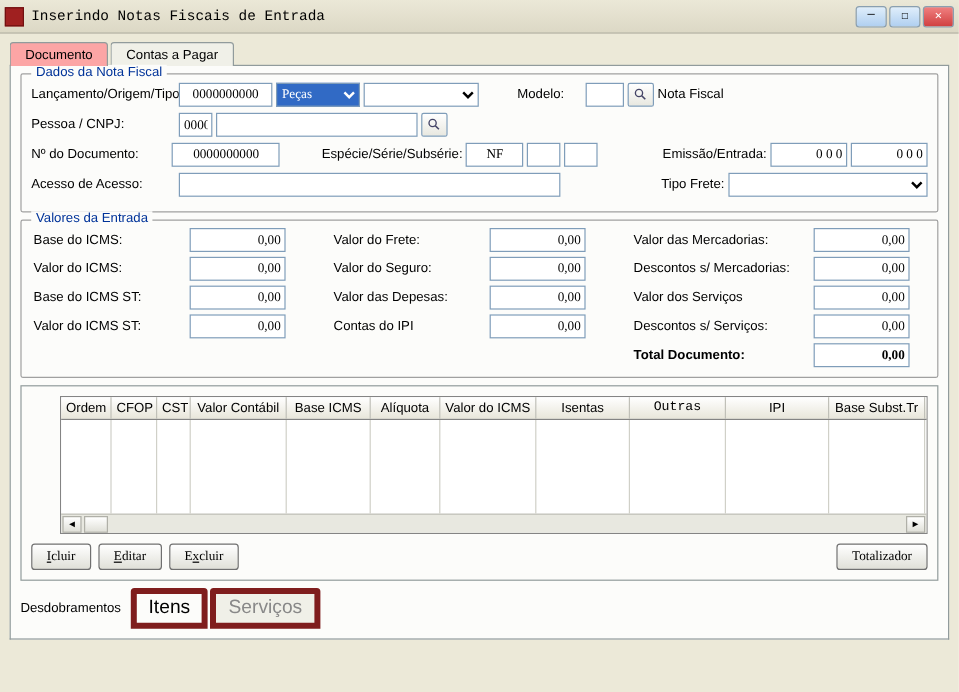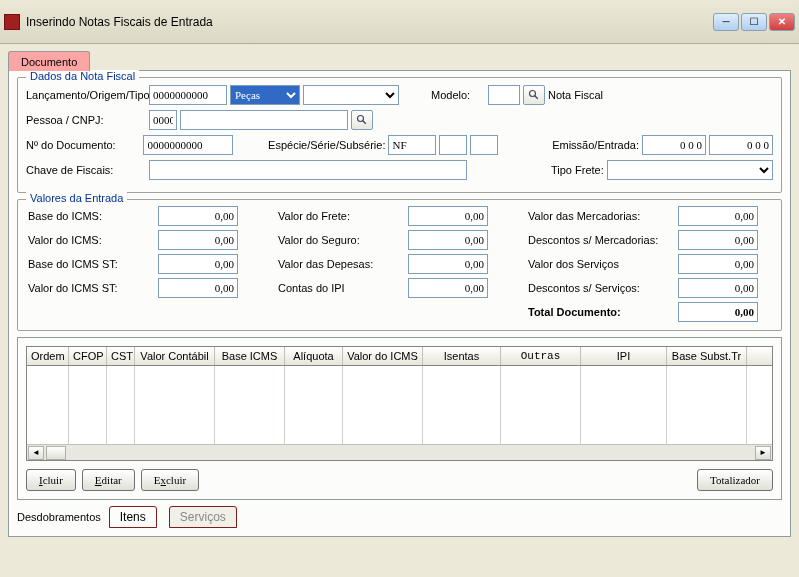--- a/index.html
+++ b/index.html
@@ -1,19 +1,19 @@
 <!DOCTYPE html>
 <html><head>
 <meta charset="utf-8">
 <style>
 * { box-sizing: border-box; margin: 0; padding: 0; }
 body { font-family: Tahoma, Arial, sans-serif; font-size: 11px; background: #ece9d8; width: 799px; height: 577px; overflow: hidden; }
 
 
-.titlebar { height: 44px; background: linear-gradient(to bottom, #ebe8d7, #dcd8c5); border-bottom: 1px solid #b0aea0; display: flex; align-items: center; padding: 0 4px; }
+.titlebar { height: 28px; background: linear-gradient(to bottom, #ebe8d7, #dcd8c5); border-bottom: 1px solid #b0aea0; display: flex; align-items: center; padding: 0 4px; font-family: Liberation Mono, monospace; }
 .titlebar .app-icon { width: 16px; height: 16px; background: #a02020; border: 1px solid #701010; margin-right: 6px; }
 .titlebar .title { flex: 1; font-size: 12px; color: #000; }
 .titlebar .win-btns { display: flex; gap: 2px; }
 .titlebar .win-btn { width: 26px; height: 18px; border: 1px solid #8a9fb0; border-radius: 3px; display: flex; align-items: center; justify-content: center; font-size: 10px; cursor: pointer; }
 .titlebar .win-btn.min, .titlebar .win-btn.max { background: linear-gradient(to bottom, #e0eefb, #b0cff0); }
 .titlebar .win-btn.close { background: linear-gradient(to bottom, #f08080, #d04040); color: #fff; font-weight: bold; }
 
 .client { padding: 6px 8px; }
 
 
@@ -25,21 +25,21 @@
 
 .fieldset { border: 1px solid #a0a0a0; border-radius: 2px; padding: 6px 8px 8px; margin-bottom: 6px; position: relative; }
 .fieldset .legend { position: absolute; top: -8px; left: 8px; background: #fcfcfa; padding: 0 4px; color: #003399; }
 
 .row { display: flex; align-items: center; margin-bottom: 3px; min-height: 22px; gap: 3px; }
 .lbl { color: #000; }
 .lbl.w120 { width: 120px; }
 
 input[type=text], select { font-family: Tahoma; font-size: 11px; border: 1px solid #7f9db9; background: #fff; height: 20px; padding: 1px 3px; }
 input.right { text-align: right; }
-input.center { text-align: left; }
+input.center { text-align: center; }
 select { height: 20px; padding: 0; }
 
 .btn-icon { width: 22px; height: 20px; border: 1px solid #7f9db9; background: linear-gradient(to bottom, #fff, #e8e8e0); display: flex; align-items: center; justify-content: center; cursor: pointer; border-radius: 2px; }
 .btn-icon svg { width: 12px; height: 12px; }
 
 button.std { font-family: Tahoma; font-size: 11px; height: 22px; padding: 0 12px; border: 1px solid #707070; border-radius: 3px; background: linear-gradient(to bottom, #fff, #e0e0d8); cursor: pointer; }
 button.std:disabled { color: #888; background: #f0f0e8; cursor: default; }
 button.std .u { text-decoration: underline; }
 
 
@@ -47,36 +47,36 @@
 .vals .col { display: flex; flex-direction: column; gap: 4px; }
 .vals .vrow { display: flex; align-items: center; height: 20px; }
 .vals .vlbl { width: 130px; }
 .vals .col.c3 .vlbl { width: 150px; }
 .vals input { width: 80px; text-align: right; }
 .vals .total-lbl { font-weight: bold; }
 .vals .total-val { font-weight: bold; }
 
 
 .grid-wrap { border: 1px solid #919b9c; margin: 4px 0 6px; background: #fcfcfa; padding: 8px; }
-.grid { border: 1px solid #848484; background: #fff; }
+.grid { border: 1px solid #848484; background: #fff; margin-left: 24px; }
 .grid-header { display: flex; background: linear-gradient(to bottom, #fff, #e8e6da); border-bottom: 1px solid #848484; }
 .grid-header .gh { border-right: 1px solid #c0c0b8; padding: 3px 4px; font-size: 11px; text-align: center; }
 .grid-body { height: 78px; background: #fff; display: flex; }
 .grid-body .gcell { border-right: 1px solid #d0d0c8; }
 .grid-scroll { height: 16px; background: #e8e8e0; border-top: 1px solid #c0c0b8; display: flex; align-items: center; }
 .grid-scroll .arr { width: 16px; height: 14px; border: 1px solid #b0b0a8; background: linear-gradient(to bottom, #fff, #e0e0d8); display: flex; align-items: center; justify-content: center; font-size: 8px; margin: 0 1px; cursor: pointer; }
 .grid-scroll .thumb { width: 20px; height: 14px; border: 1px solid #b0b0a8; background: linear-gradient(to bottom, #fff, #e0e0d8); margin-left: 1px; }
 
 .grid-btns { display: flex; gap: 6px; align-items: center; }
 .grid-btns .spacer { flex: 1; }
 
 
 .subtabs-row { display: flex; align-items: center; margin-top: 6px; gap: 8px; }
 .subtabs { display: flex; }
-.subtab { padding: 3px 10px; border: 1px solid #7f1d1d; border-top-left-radius: 3px; border-top-right-radius: 3px; background: #f0f0e8; margin-right: 12px; cursor: pointer; font-size: 12px; }
+.subtab { padding: 3px 10px; border: 5px solid #7f1d1d; border-top-left-radius: 3px; border-top-right-radius: 3px; background: #f0f0e8; margin-right: 2px; cursor: pointer; font-size: 16px; }
 .subtab.active { background: #fcfcfa; }
 .subtab.disabled { color: #888; }
 
 
 .bottom { display: flex; justify-content: flex-end; padding: 8px 4px 0; gap: 6px; }
 
 .selected-combo { background: #316ac5 !important; color: #fff; }
 </style>
 </head>
 <body>
@@ -88,20 +88,21 @@
     <div class="win-btn min">─</div>
     <div class="win-btn max">☐</div>
     <div class="win-btn close">✕</div>
   </div>
 </div>
 
 <div class="client">
 
   <div class="tabs">
     <div class="tab active">Documento</div>
+    <div class="tab">Contas a Pagar</div>
   </div>
 
   <div class="tab-panel">
 
     <div class="fieldset">
       <div class="legend">Dados da Nota Fiscal</div>
 
       <div class="row">
         <span class="lbl w120">Lançamento/Origem/Tipo:</span>
         <input type="text" style="width: 78px;" class="center" value="0000000000">
@@ -140,21 +141,21 @@
         <input type="text" style="width: 48px;" class="center" value="NF">
         <input type="text" style="width: 28px;" value="">
         <input type="text" style="width: 28px;" value="">
         <span style="width:50px"></span>
         <span class="lbl">Emissão/Entrada:</span>
         <input type="text" style="width: 64px;" class="right" value="0 0 0">
         <input type="text" style="width: 64px;" class="right" value="0 0 0">
       </div>
 
       <div class="row">
-        <span class="lbl w120">Chave de Fiscais:</span>
+        <span class="lbl w120">Acesso de Acesso:</span>
         <input type="text" style="width: 318px;" value="">
         <span style="width:78px"></span>
         <span class="lbl">Tipo Frete:</span>
         <select style="flex:1"><option></option></select>
       </div>
 
     </div>
 
     <div class="fieldset">
       <div class="legend">Valores da Entrada</div>

